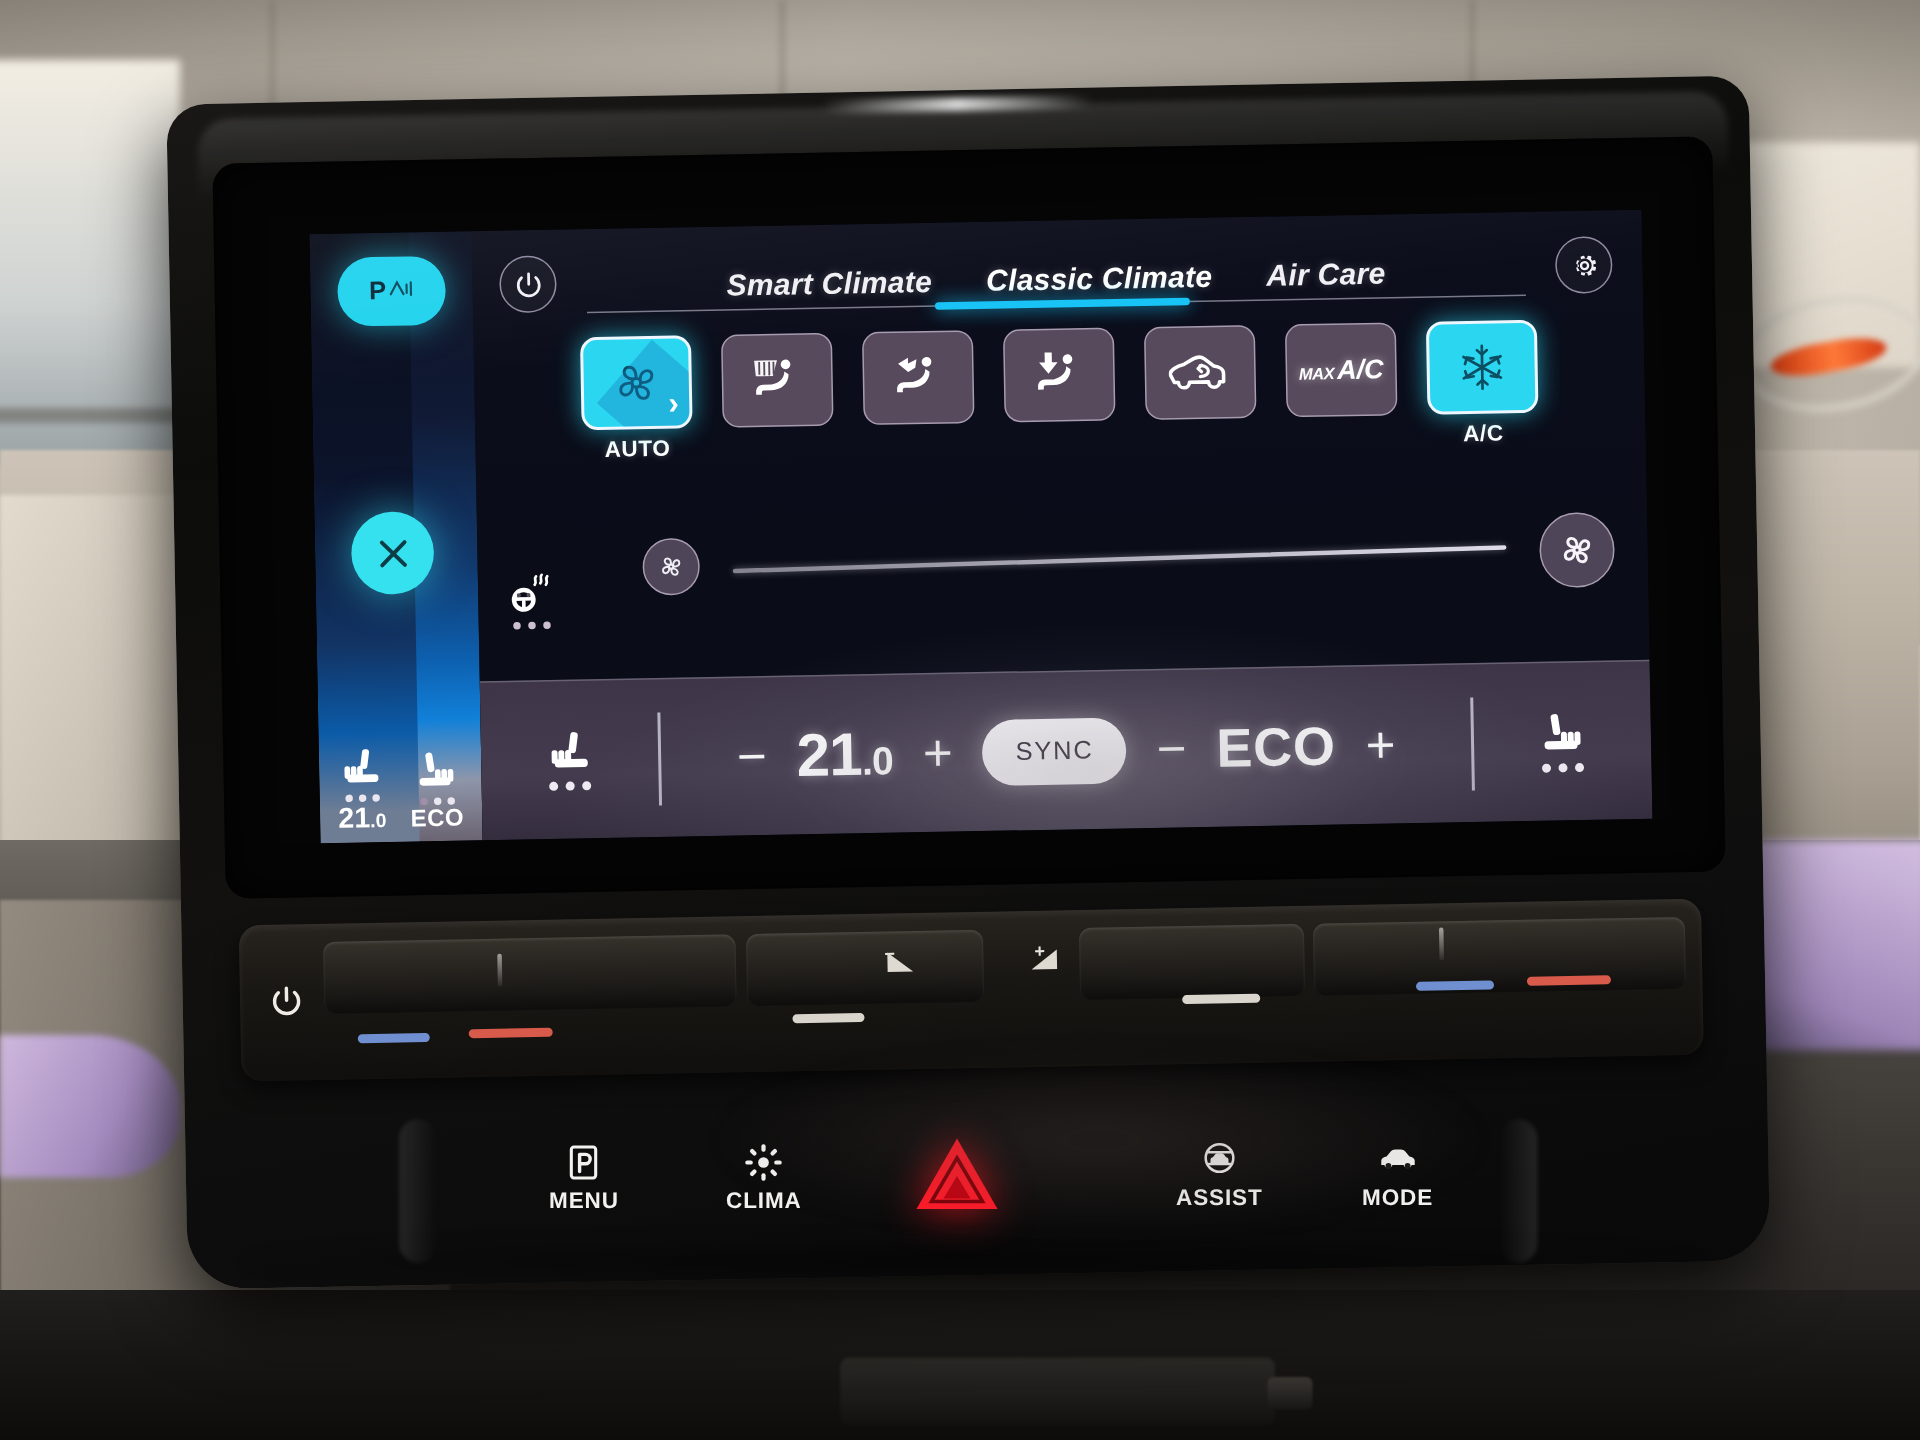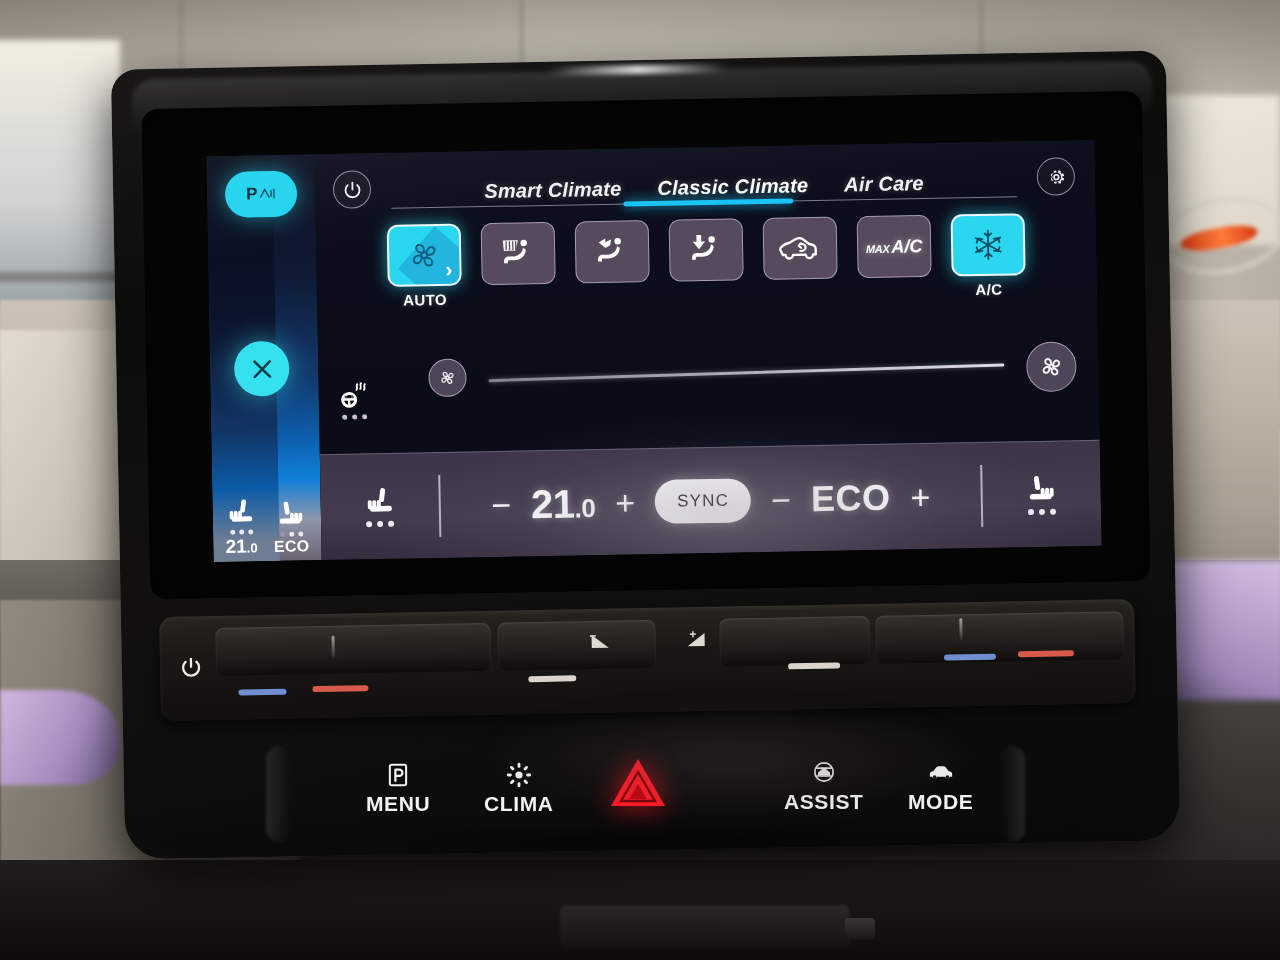--- a/index.html
+++ b/index.html
@@ -349,21 +349,21 @@
     border-radius:2px;
   }
 
   
   .hw-row { position:absolute; left:0; top:690px; width:1055px; height:100px; }
   .hw-btn {
     position:absolute; display:flex; flex-direction:column; align-items:center; gap:4px;
   }
   .hw-btn svg { width:26px; height:26px; }
   .hw-btn .lbl {
-    font-size:21px; font-weight:700; color:#f2f1ef; letter-spacing:.6px;
+    font-size:15px; font-weight:700; color:#f2f1ef; letter-spacing:.6px;
   }
   .hazard {
     position:absolute; left:486px; top:4px; width:68px; height:58px;
     display:flex; align-items:center; justify-content:center;
   }
   .hazard svg { width:60px; height:54px; filter:drop-shadow(0 0 14px rgba(255,20,30,.75)); }
   .hw-edge-l, .hw-edge-r {
     position:absolute; top:-4px; width:26px; height:96px;
     background:linear-gradient(90deg,rgba(255,255,255,.10),rgba(255,255,255,0));
     border-radius:13px; filter:blur(1.5px);

